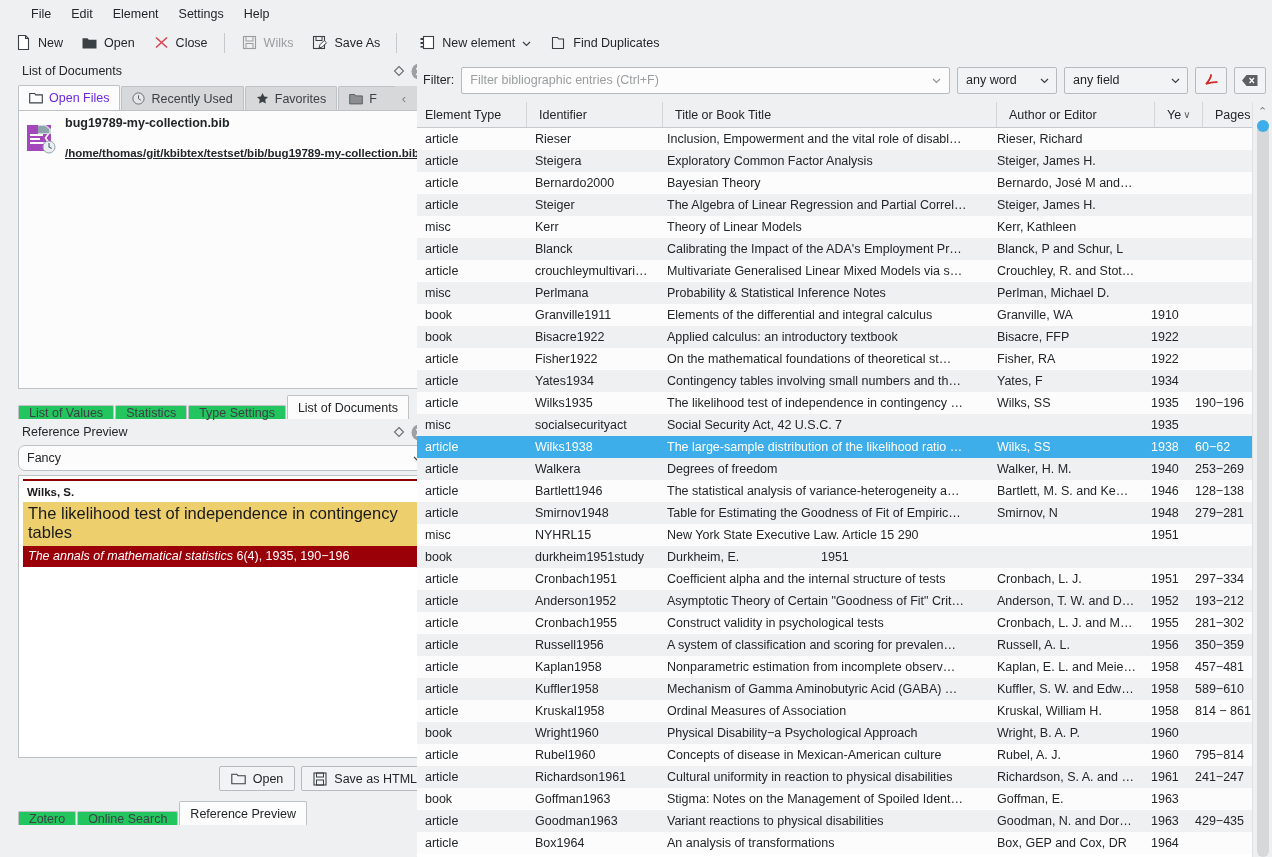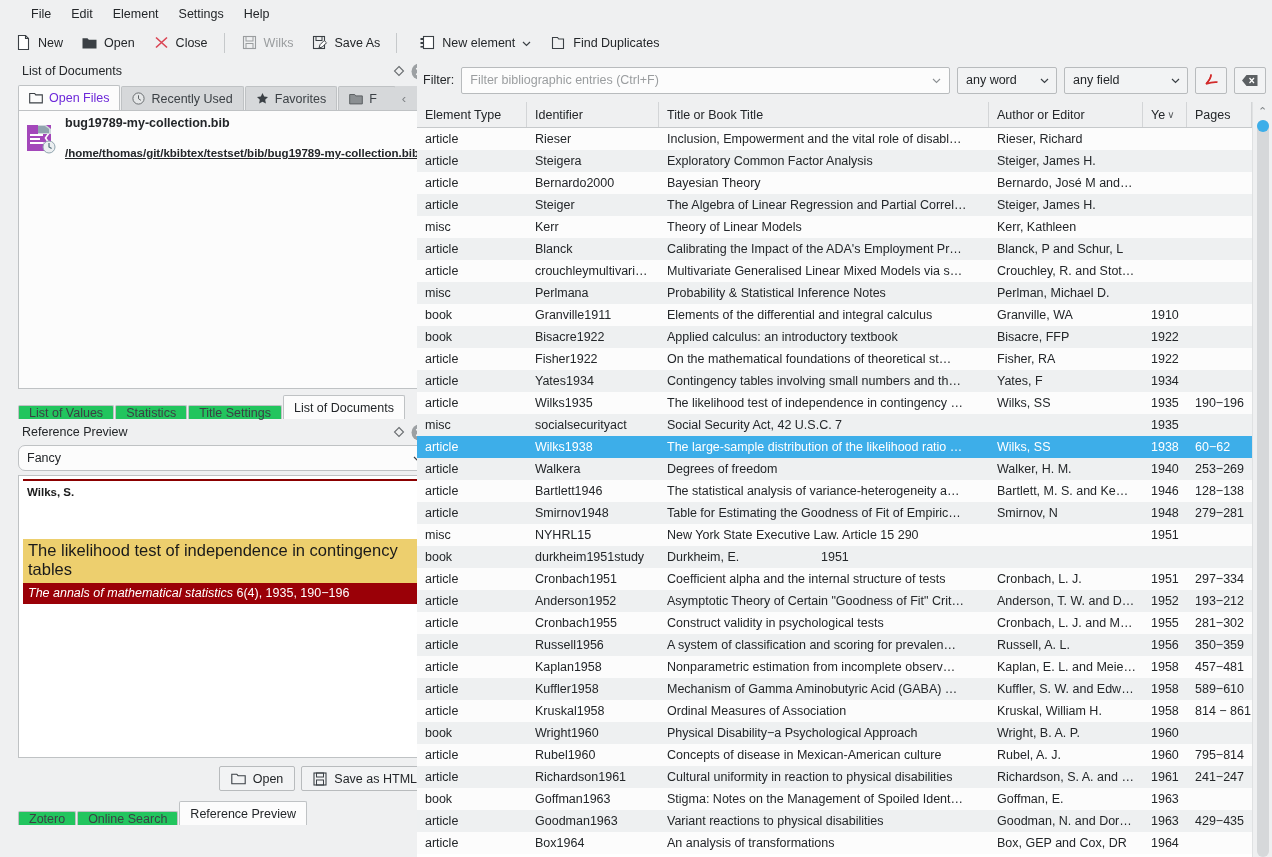--- a/index.html
+++ b/index.html
@@ -100,21 +100,20 @@
 
   .preview-box {
     margin: 4px 2px 0 2px; height: 283px; background: #fff;
     border: 1px solid #bfc2c4; overflow: hidden; padding: 3px 4px 0 4px;
   }
   .prev-inner { border-top: 2px solid #8b0000; }
   .prev-author { font-size: 11.5px; font-weight: bold; color: #1a1a1a; padding: 5px 4px 4px 4px; }
   .prev-title {
     background: #edcf6e; color: #1a1a1a; font-size: 16.5px; line-height: 19px;
     padding: 2px 5px 4px 5px;
-    margin-top: 37px;
   }
   .prev-journal {
     background: #9a0007; color: #fff; font-size: 12.5px; padding: 3px 5px 4px 5px;
   }
   .prev-journal i { font-style: italic; }
 
   .prev-buttons { display: flex; justify-content: flex-end; gap: 6px; padding: 8px 4px 7px 0; }
   .pbtn {
     display: flex; align-items: center; gap: 7px; height: 25px; padding: 0 11px;
     background: #f2f3f4; border: 1px solid #b8bbbd; border-radius: 2px;
@@ -137,21 +136,21 @@
   .fcombo .cv { flex: 1; }
   .fbtn {
     width: 32px; height: 27px; background: #f2f3f4; border: 1px solid #b8bbbd; border-radius: 2px;
     display: flex; align-items: center; justify-content: center;
   }
 
   
   .table-wrap { position: absolute; left: 0; top: 44px; width: 855px; height: 755px; background: #fff; }
   .thead {
     display: flex; height: 26px; background: #eff0f1;
-    border-bottom: 1px solid #c6c9cb; font-size: 12.5px; color: #232629;
+    border-bottom: 1px solid #c6c9cb; font-size: 12.5px; color: #232629; justify-content: space-between;
   }
   .th {
     display: flex; align-items: center; padding: 0 6px 0 8px;
     border-right: 1px solid #d3d5d7; overflow: hidden; white-space: nowrap; flex: none;
   }
   .th .sortind { margin-left: 2px; color: #5c6063; font-size: 10px; }
 
   .tbody { height: 729px; overflow: hidden; }
   .trow { display: flex; height: 22px; font-size: 12.5px; color: #232629; }
   .trow.odd { background: #fcfcfc; }
@@ -352,21 +351,21 @@
           <span class="file-texts">
             <span class="file-name">bug19789-my-collection.bib</span>
             <span class="file-path">/home/thomas/git/kbibtex/testset/bib/bug19789-my-collection.bib</span>
           </span>
         </div>
       </div>
 
       <div class="bottom-tabs">
         <div class="btab">List of Values</div>
         <div class="btab">Statistics</div>
-        <div class="btab">Title Settings</div>
+        <div class="btab">Type Settings</div>
         <div class="btab active">List of Documents</div>
       </div>
 
       <div class="dock-title">
         <span class="t">Reference Preview</span>
         <span class="dock-icon-btn">
           <svg width="12" height="12" viewBox="0 0 12 12">
               <path d="M6 1.5L10.5 6 6 10.5 1.5 6z" fill="none" stroke="#6a6e71" stroke-width="1.1"></path>
             </svg>
         </span>

